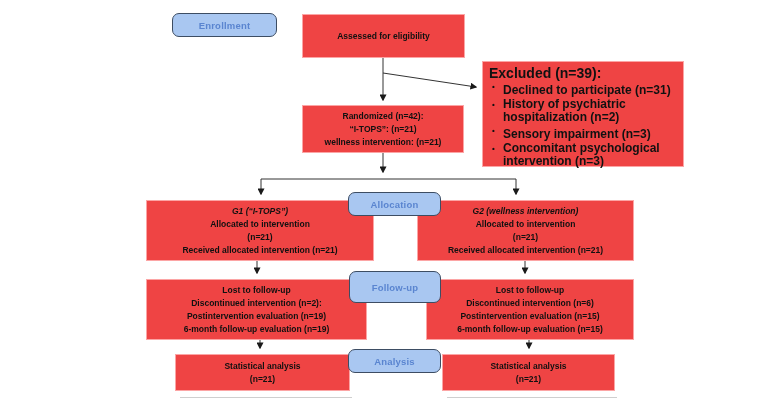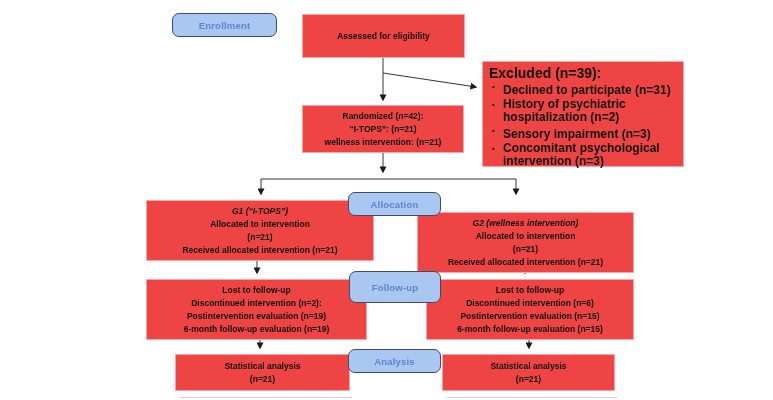--- a/index.html
+++ b/index.html
@@ -96,21 +96,21 @@
     <div class="line">wellness intervention: (n=21)</div>
   </div>
 
   <div class="box centerbox" style="left:146px;top:200px;width:228px;height:61px;">
     <div class="line italic">G1 (“I-TOPS”)</div>
     <div class="line">Allocated to intervention</div>
     <div class="line">(n=21)</div>
     <div class="line">Received allocated intervention (n=21)</div>
   </div>
 
-  <div class="box centerbox" style="left:417px;top:200px;width:217px;height:61px;margin-top:12px;">
+  <div class="box centerbox" style="left:417px;top:200px;width:217px;height:61px;">
     <div class="line italic">G2 (wellness intervention)</div>
     <div class="line">Allocated to intervention</div>
     <div class="line">(n=21)</div>
     <div class="line">Received allocated intervention (n=21)</div>
   </div>
 
   <div class="box centerbox" style="left:146px;top:279px;width:221px;height:61px;">
     <div class="line">Lost to follow-up</div>
     <div class="line">Discontinued intervention (n=2):</div>
     <div class="line">Postintervention evaluation (n=19)</div>

